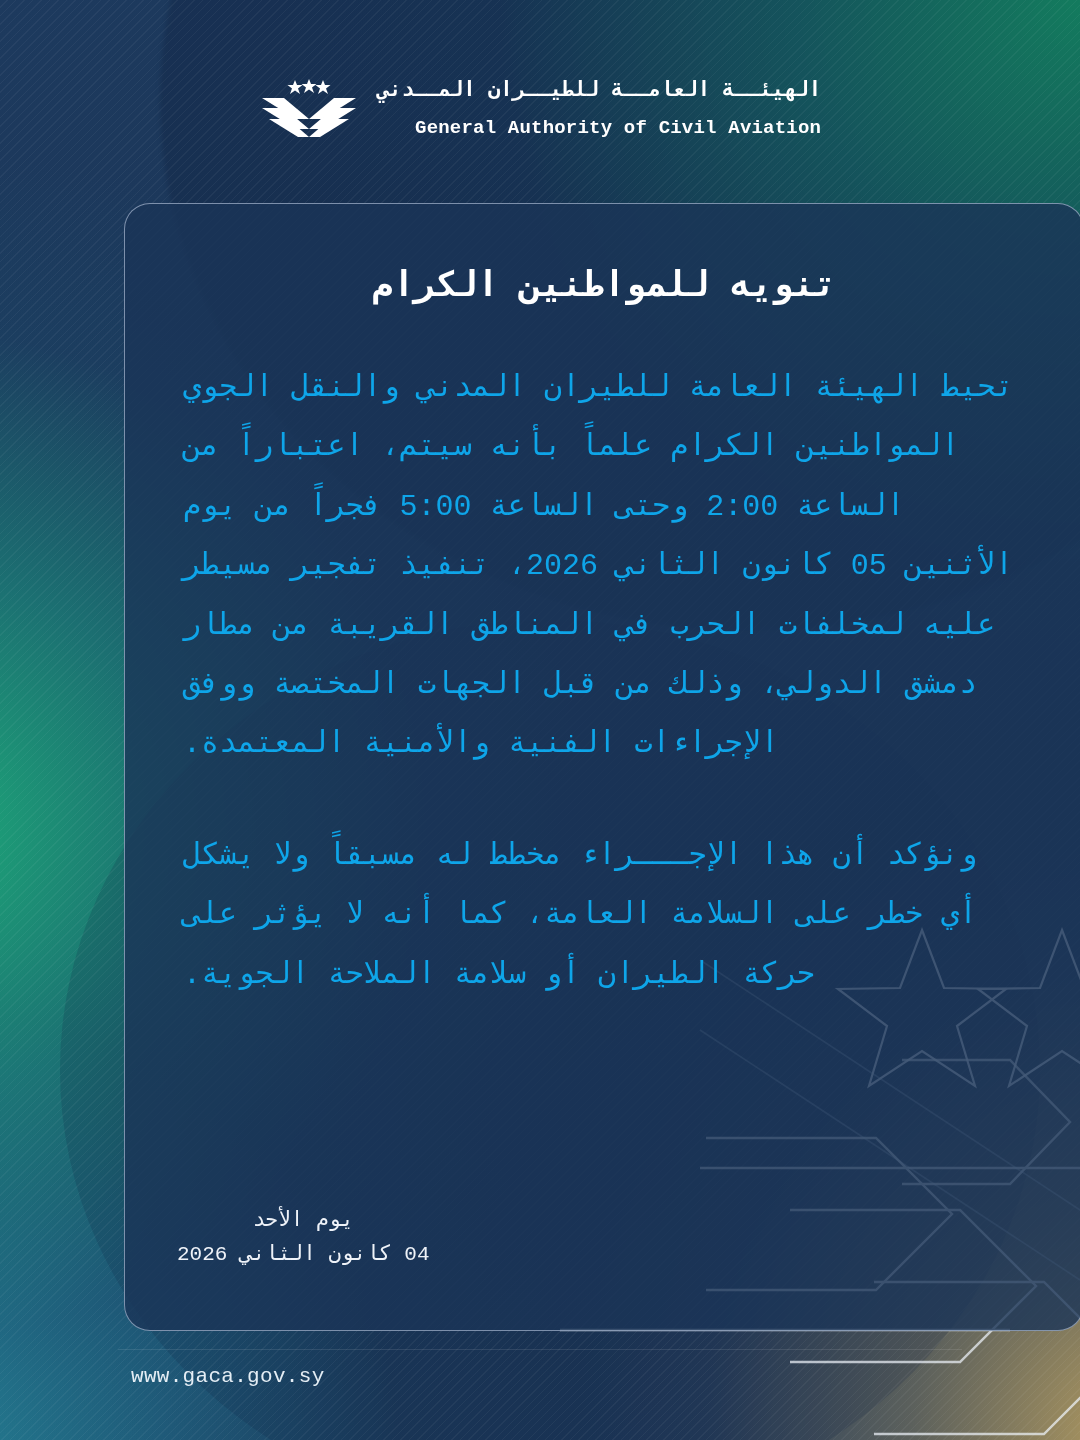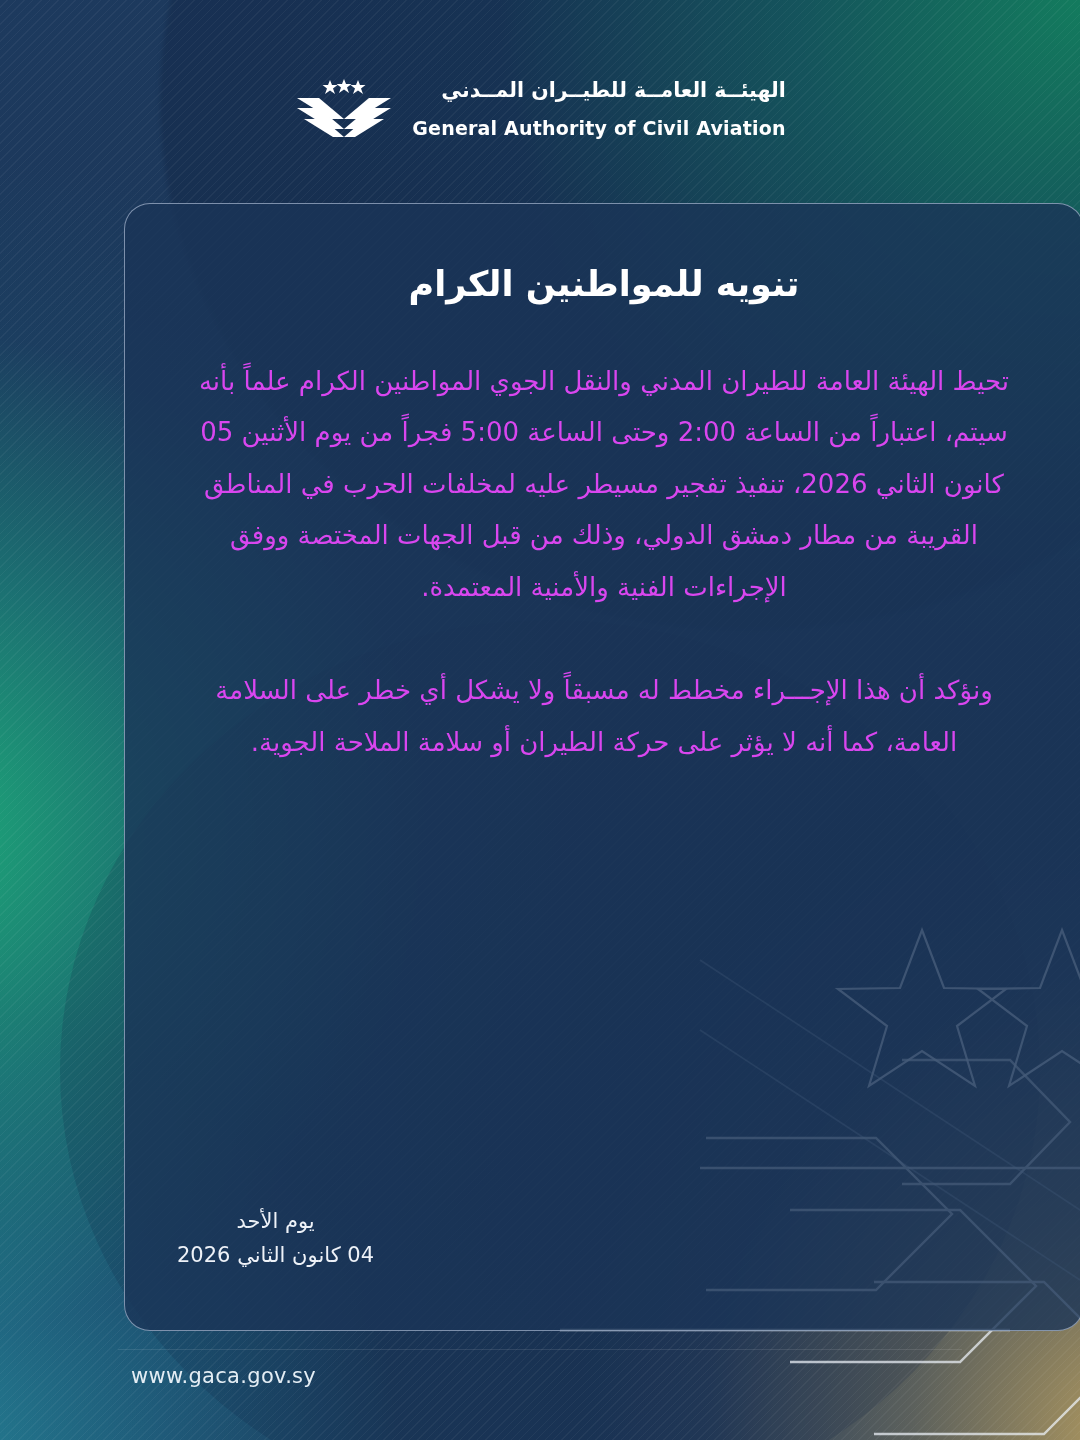--- a/index.html
+++ b/index.html
@@ -7,20 +7,21 @@
     width:1080px; height:1440px;
     background:#0d1f3c;
     font-family:"DejaVu Sans", sans-serif;
     overflow:hidden;
   }
   .poster {
     position:relative;
     width:1080px; height:1440px;
     overflow:hidden;
     background:#1b3557;
+    font-family:Liberation Mono, monospace;
   }
   
   .bg-base {
     position:absolute; inset:0;
     background:
       radial-gradient(120% 90% at 100% 0%,   rgba(22,170,110,0.95) 0%, rgba(22,150,120,0.55) 22%, rgba(24,80,110,0.15) 45%, rgba(27,53,87,0) 62%),
       radial-gradient(95% 70% at -8% 58%,    rgba(30,185,125,0.90) 0%, rgba(28,160,135,0.55) 26%, rgba(26,90,120,0.18) 50%, rgba(27,53,87,0) 68%),
       radial-gradient(85% 55% at -10% 100%,  rgba(40,150,165,0.85) 0%, rgba(35,120,150,0.55) 30%, rgba(28,75,110,0.2) 55%, rgba(27,53,87,0) 75%),
       radial-gradient(70% 60% at 104% 100%,  rgba(212,176,96,0.80) 0%, rgba(170,145,95,0.45) 28%, rgba(80,80,95,0.18) 55%, rgba(27,53,87,0) 72%),
       linear-gradient(150deg, #1d3a5e 0%, #1b3557 35%, #1a3251 65%, #1c3a5c 100%);
@@ -103,24 +104,24 @@
     font-size:35px;
     font-weight:bold;
     letter-spacing:0px;
     margin-top:8px;
   }
   .body {
     margin-top:52px;
     direction:rtl;
   }
   .para {
-    color:#d946ef;
-    font-size:26px;
+    color:#0ea5e9;
+    font-size:30px;
     line-height:1.98;
-    text-align:center;
+    text-align:left;
     font-weight:500;
   }
   .para + .para { margin-top:52px; }
   .datestamp {
     position:absolute;
     right:auto;
     left:52px;
     bottom:58px;
     color:#eef2f8;
     font-size:21px;

